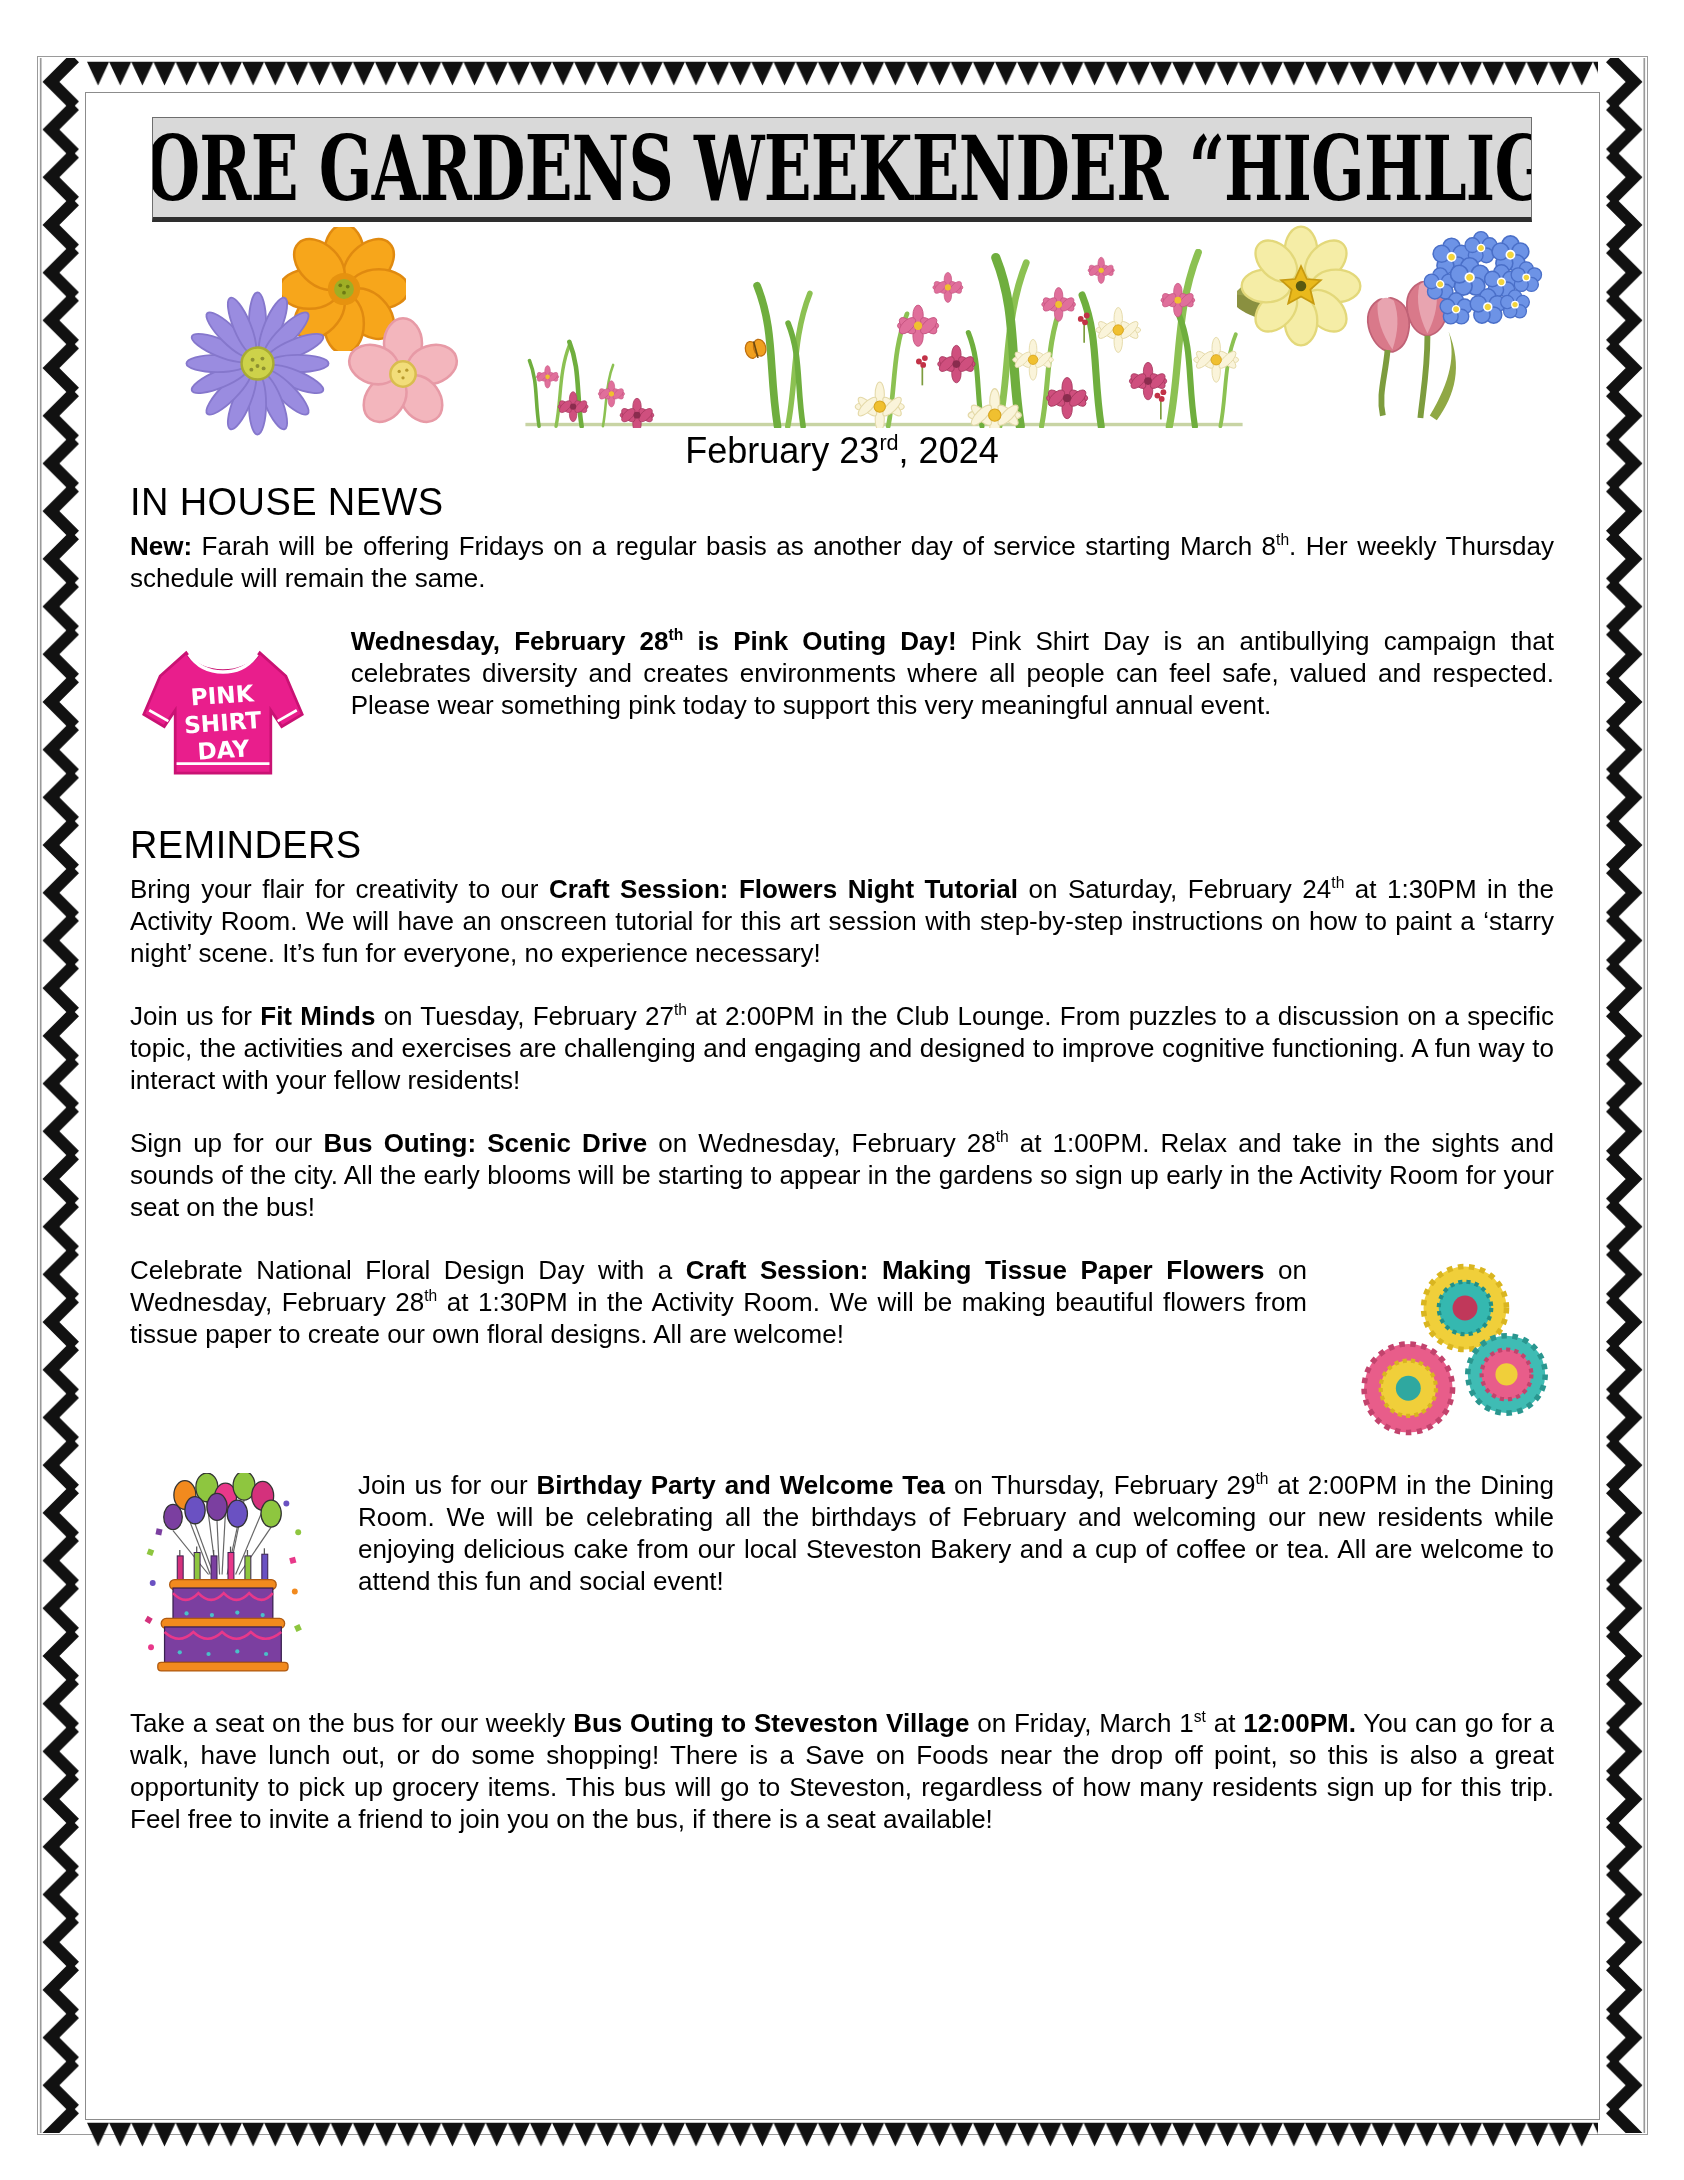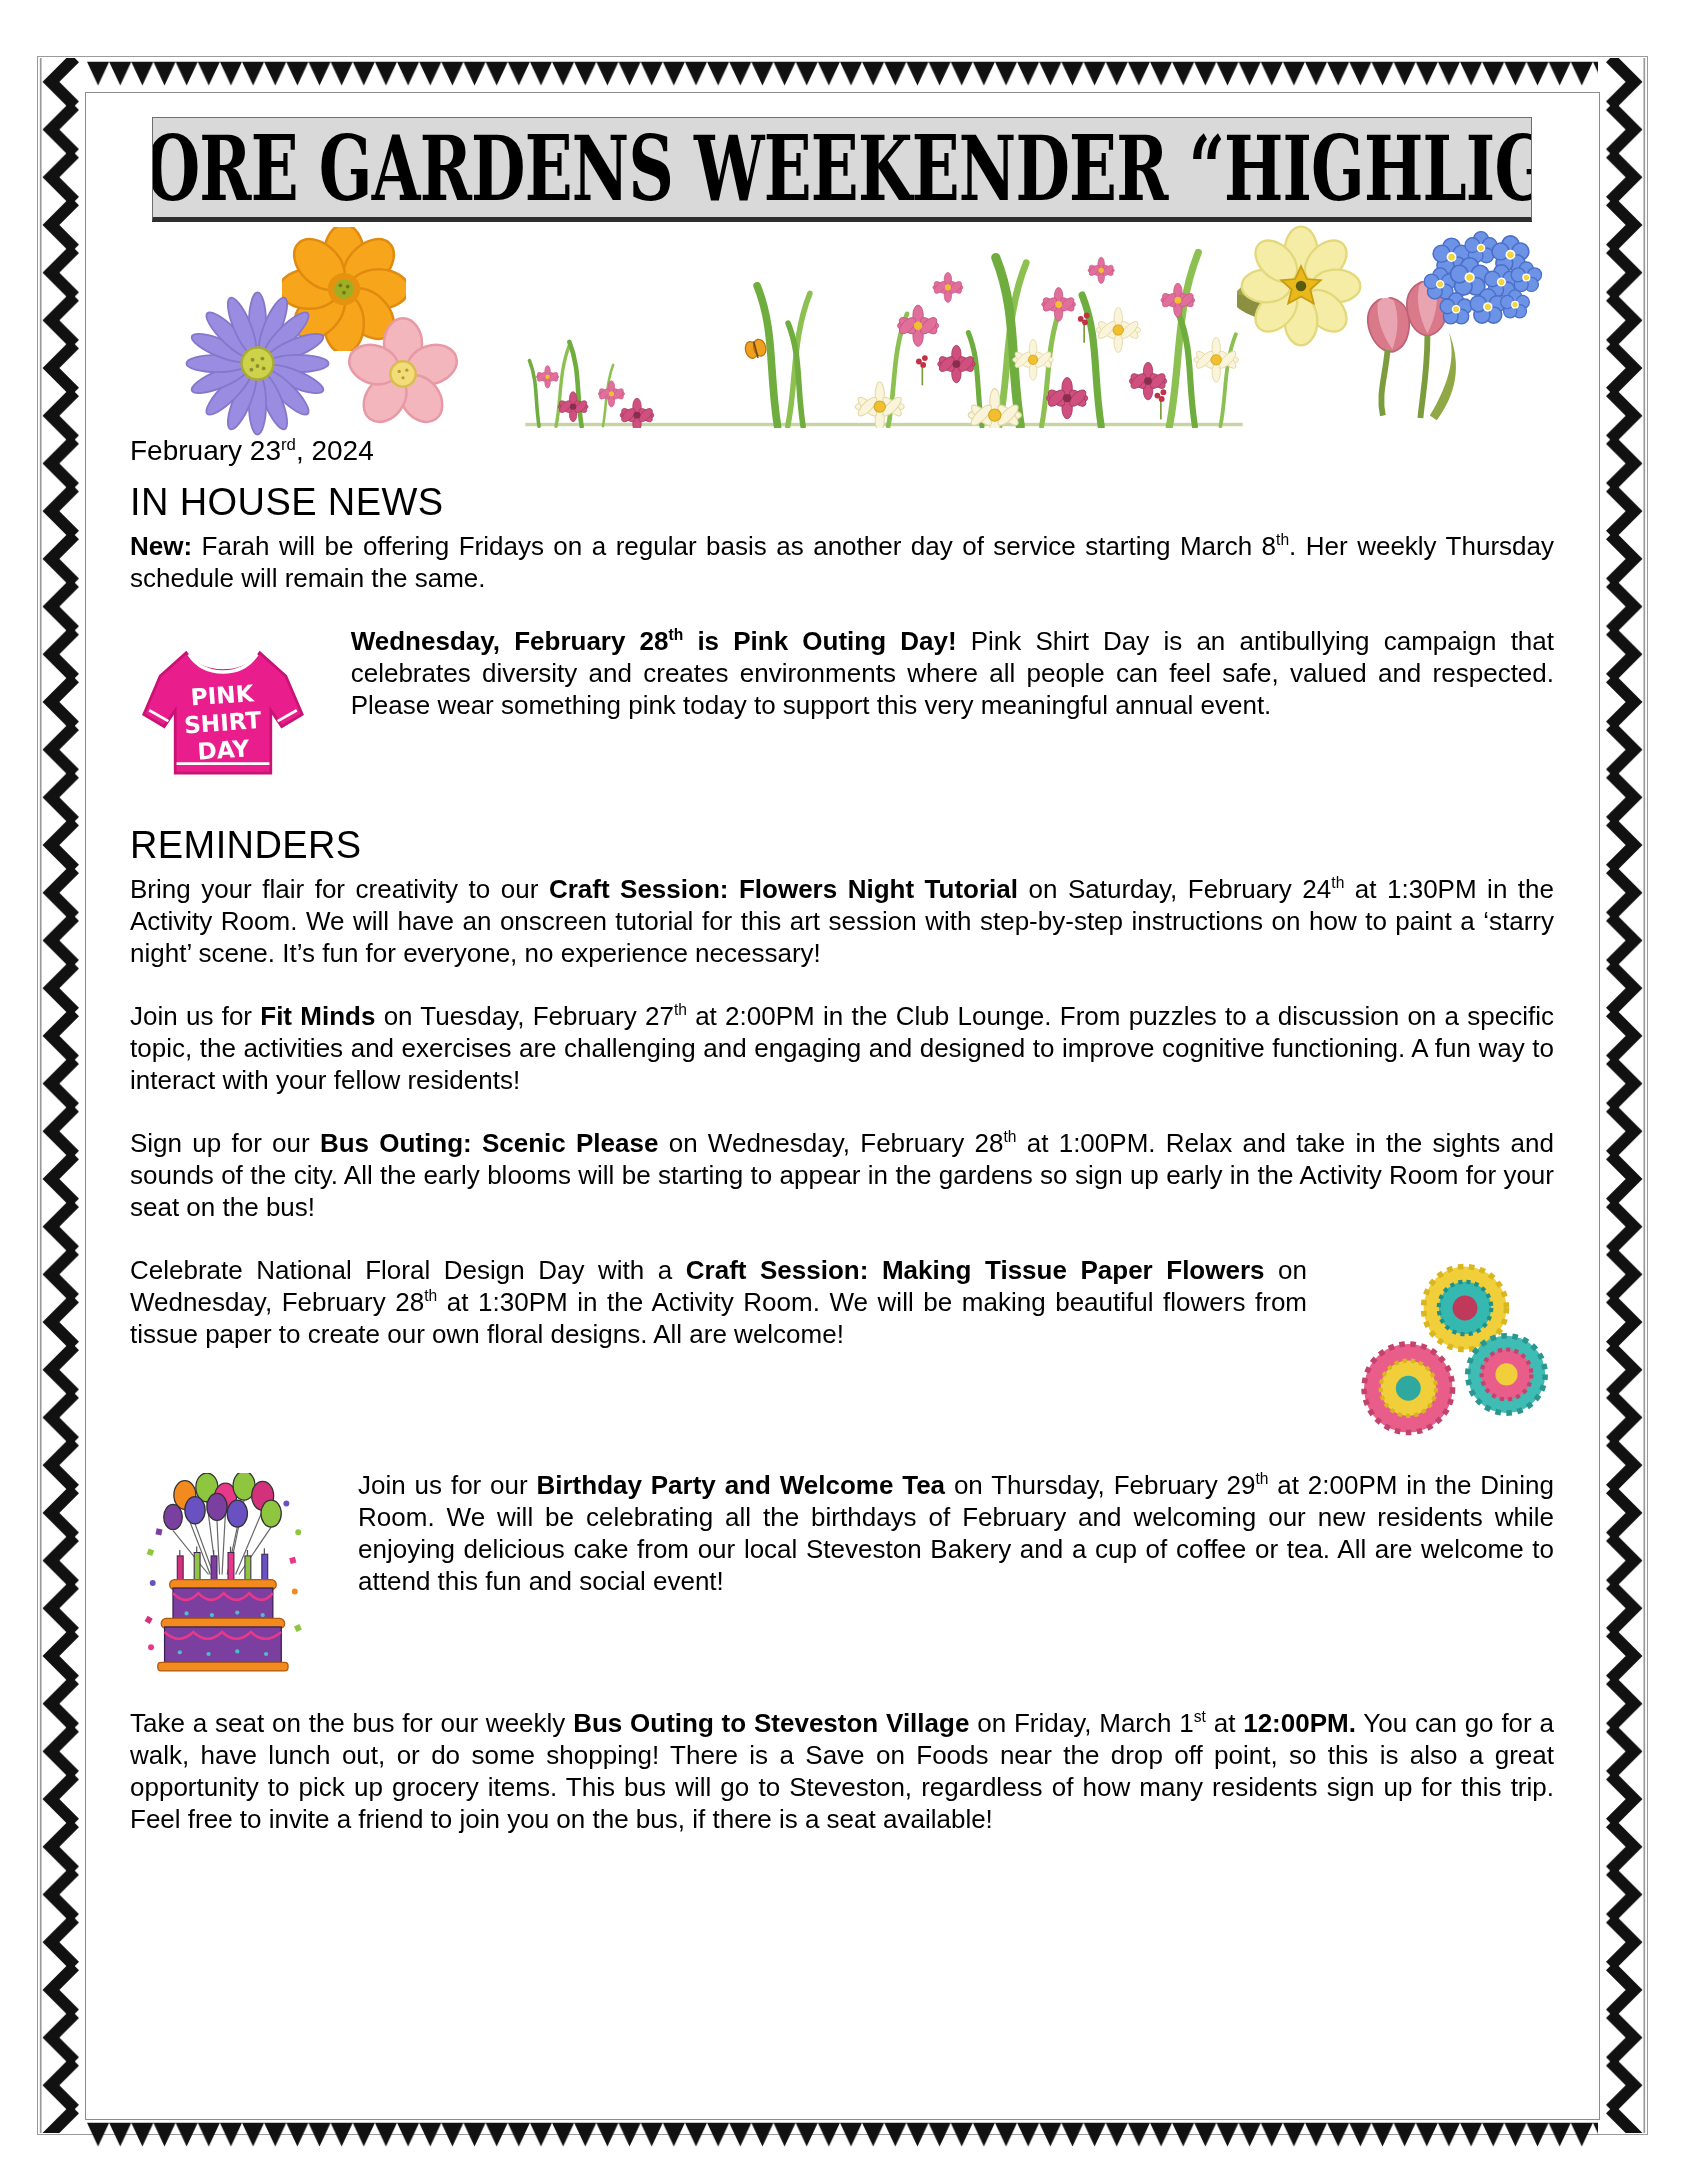--- a/index.html
+++ b/index.html
@@ -23,21 +23,21 @@
     margin:5.1px 22px 0 22px;height:99px;background:#d9d9d9;
     border:1.7px solid #6e6e6e;border-bottom:5.1px solid #2e2e2e;
     display:flex;align-items:center;justify-content:center;overflow:hidden;
   }
   .banner-title{
     font-family:"DejaVu Serif", serif;font-weight:700;font-size:73px;
     letter-spacing:-0.9px;white-space:nowrap;transform:scale(0.86,1.22);
   }
   .flower-band{position:relative;height:208px;margin-right:-20.4px;}
   .flower-band svg{position:absolute;}
-  .date-line{text-align:left;font-size:28px;line-height:36px;margin:3.4px 0 0 0;}
+  .date-line{text-align:center;font-size:36px;line-height:36px;margin:3.4px 0 0 0;}
   h2{font-size:38px;line-height:44px;margin:10.2px 0 6.8px 0;font-weight:400;letter-spacing:0.4px;}
   h2.reminders{margin-top:39px;}
   .para{font-size:26px;line-height:32px;text-align:justify;margin:0 0 31px 0;}
   .para.tight{margin-bottom:0;}
   sup{font-size:60%;line-height:0;vertical-align:super;}
   .imgblock::after{content:"";display:block;clear:both;}
   .float-l{float:left;}
   .float-r{float:right;}
   .shirt-svg{width:182px;height:153px;margin:5.1px 37px 0 1.7px;}
   .cake-svg{width:175px;height:203px;margin:3.4px 48px 0 5.1px;}
@@ -345,21 +345,21 @@
         <text x="64" y="93">DAY</text>
       </g>
     </svg>
     <span><b>Wednesday, February 28</b><b><sup>th</sup></b><b> is Pink Outing Day!</b> Pink Shirt Day is an antibullying campaign that celebrates diversity and creates environments where all people can feel safe, valued and respected. Please wear something pink today to support this very meaningful annual event.</span>
   </div>
 
   <h2 class="reminders">REMINDERS</h2>
 
   <p class="para">Bring your flair for creativity to our <b>Craft Session: Flowers Night Tutorial</b> on Saturday, February 24<sup>th</sup> at 1:30PM in the Activity Room. We will have an onscreen tutorial for this art session with step-by-step instructions on how to paint a ‘starry night’ scene. It’s fun for everyone, no experience necessary!</p>
   <p class="para">Join us for <b>Fit Minds</b> on Tuesday, February 27<sup>th</sup> at 2:00PM in the Club Lounge. From puzzles to a discussion on a specific topic, the activities and exercises are challenging and engaging and designed to improve cognitive functioning. A fun way to interact with your fellow residents!</p>
-  <p class="para">Sign up for our <b>Bus Outing: Scenic Please</b> on Wednesday, February 28<sup>th</sup> at 1:00PM. Relax and take in the sights and sounds of the city. All the early blooms will be starting to appear in the gardens so sign up early in the Activity Room for your seat on the bus!</p>
+  <p class="para">Sign up for our <b>Bus Outing: Scenic Drive</b> on Wednesday, February 28<sup>th</sup> at 1:00PM. Relax and take in the sights and sounds of the city. All the early blooms will be starting to appear in the gardens so sign up early in the Activity Room for your seat on the bus!</p>
 
   <div class="para imgblock">
     <svg class="tissue-svg float-r" viewBox="0 0 160 128">
       <g transform="translate(97,34)">
         <circle r="30" fill="#f0cf3a"></circle>
           <circle r="30" fill="none" stroke="#d9b520" stroke-width="4" stroke-dasharray="4 4"></circle>
         <circle r="19" fill="#35b8b0"></circle>
           <circle r="19" fill="none" stroke="#218f88" stroke-width="3" stroke-dasharray="3 3"></circle>
         <circle r="9" fill="#c0385a"></circle>
       </g>

